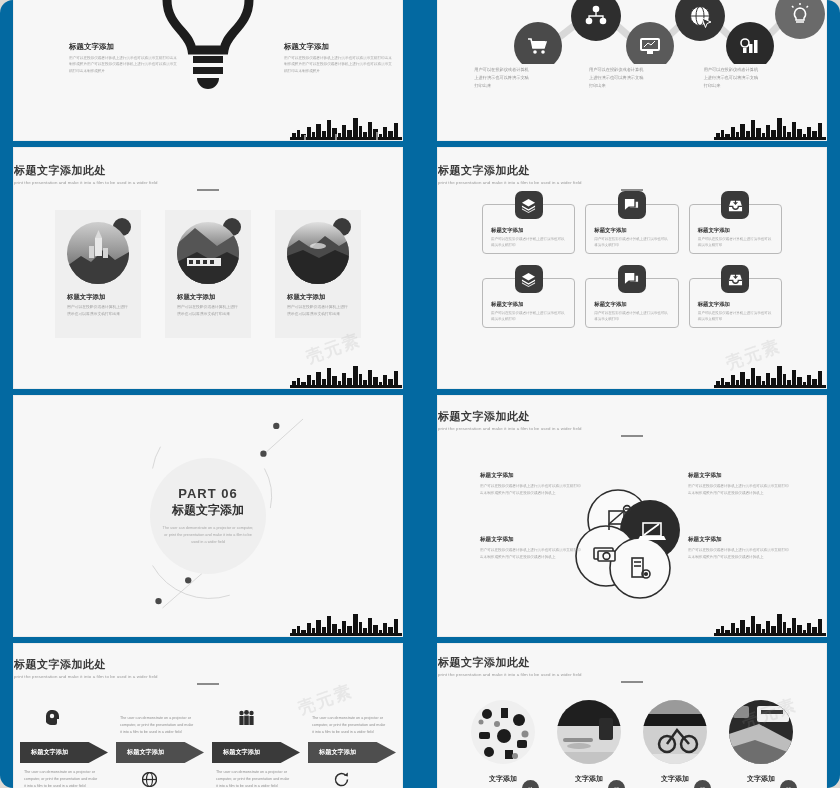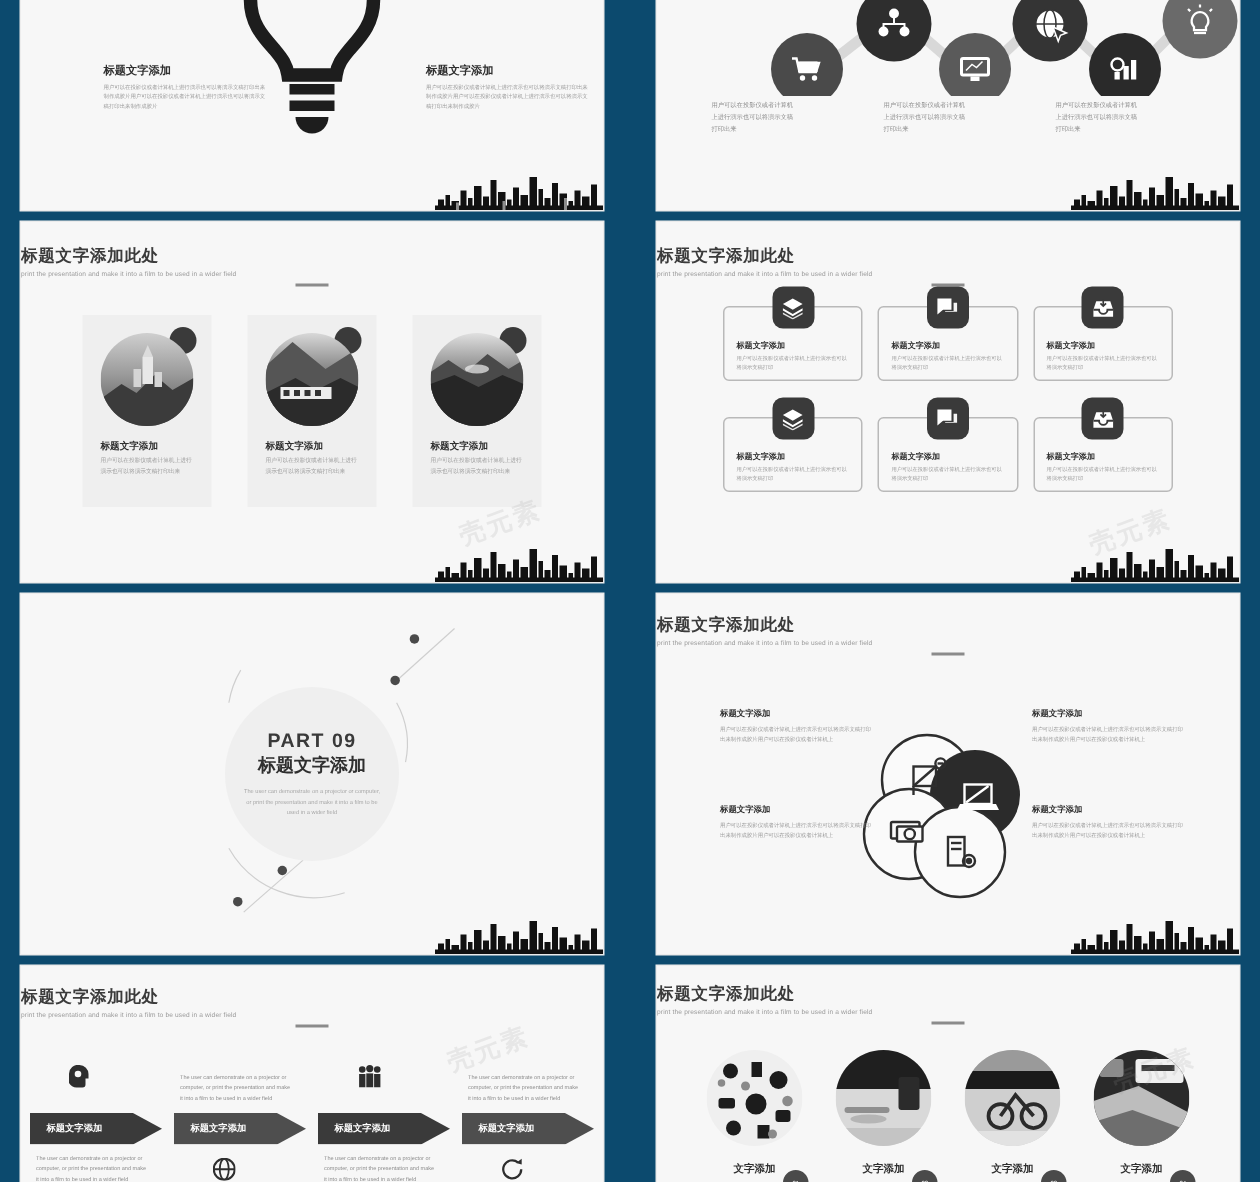--- a/index.html
+++ b/index.html
@@ -10,21 +10,22 @@
     -webkit-font-smoothing:antialiased;
   }
   .grid{
     width:840px;height:788px;
     display:grid;
     grid-template-columns:1fr 1fr;
     grid-template-rows:140px 240px 240px 168px;
     gap:8px;
     padding:0 0 0 0;
     box-sizing:border-box;
-    background:#0c4a6e;
+    background:#0369a1;
+    border-radius:13px;
   }
   .slide{
     position:relative;
     background:#f7f7f7;
     overflow:hidden;
     box-sizing:border-box;
     margin:0 14px;
     box-shadow:0 0 0 1px #ececec;
   }
   .slide.row1{margin-top:0;}
@@ -505,21 +506,21 @@
       <path d="M140 170 a66 66 0 0 0 78 30" fill="none" stroke="#cfcfcf" stroke-width="0.8"></path>
       <line x1="252" y1="58" x2="292" y2="22" stroke="#cfcfcf" stroke-width="0.8"></line>
       <line x1="150" y1="213" x2="190" y2="178" stroke="#cfcfcf" stroke-width="0.8"></line>
       <circle cx="265" cy="29" r="3.2" fill="#4a4a4a"></circle>
       <circle cx="252" cy="57" r="3.2" fill="#4a4a4a"></circle>
       <circle cx="176" cy="185" r="3.2" fill="#4a4a4a"></circle>
       <circle cx="146" cy="206" r="3.2" fill="#4a4a4a"></circle>
     </svg>
     <div class="bigcircle"></div>
     <div class="pt">
-      <div class="n">PART 09</div>
+      <div class="n">PART 06</div>
       <div class="c cn">标题文字添加</div>
       <div class="d">The user can demonstrate on a projector or computer, or print the presentation and make it into a film to be used in a wider field</div>
     </div>
     <svg class="skyline" viewBox="0 0 112 26" preserveAspectRatio="none">
       <g fill="#111">
         <rect x="2" y="19" width="4" height="7"></rect>
           <rect x="7" y="16" width="3" height="10"></rect>
         <rect x="11" y="20" width="5" height="6"></rect>
           <rect x="17" y="13" width="4" height="13"></rect>
         <rect x="22" y="18" width="3" height="8"></rect>

